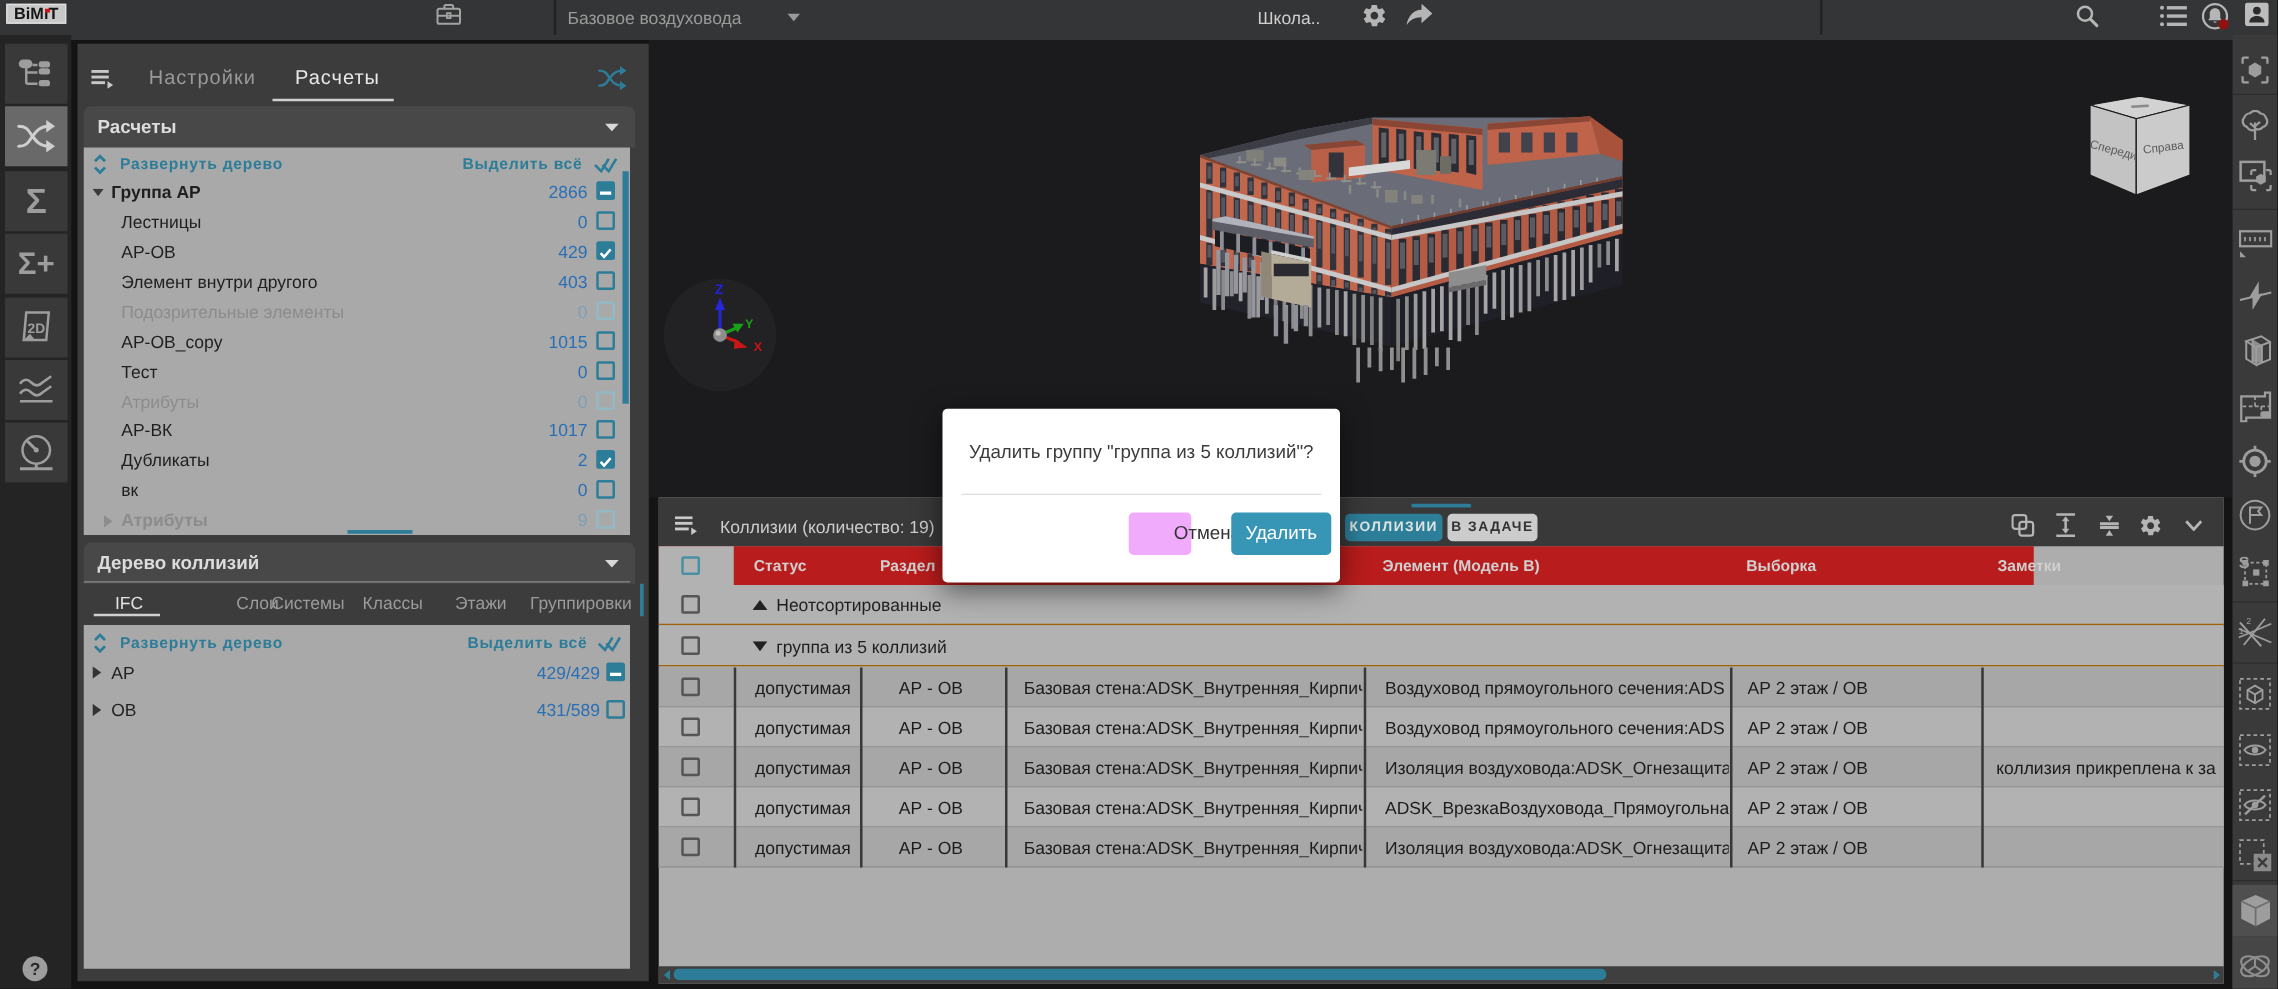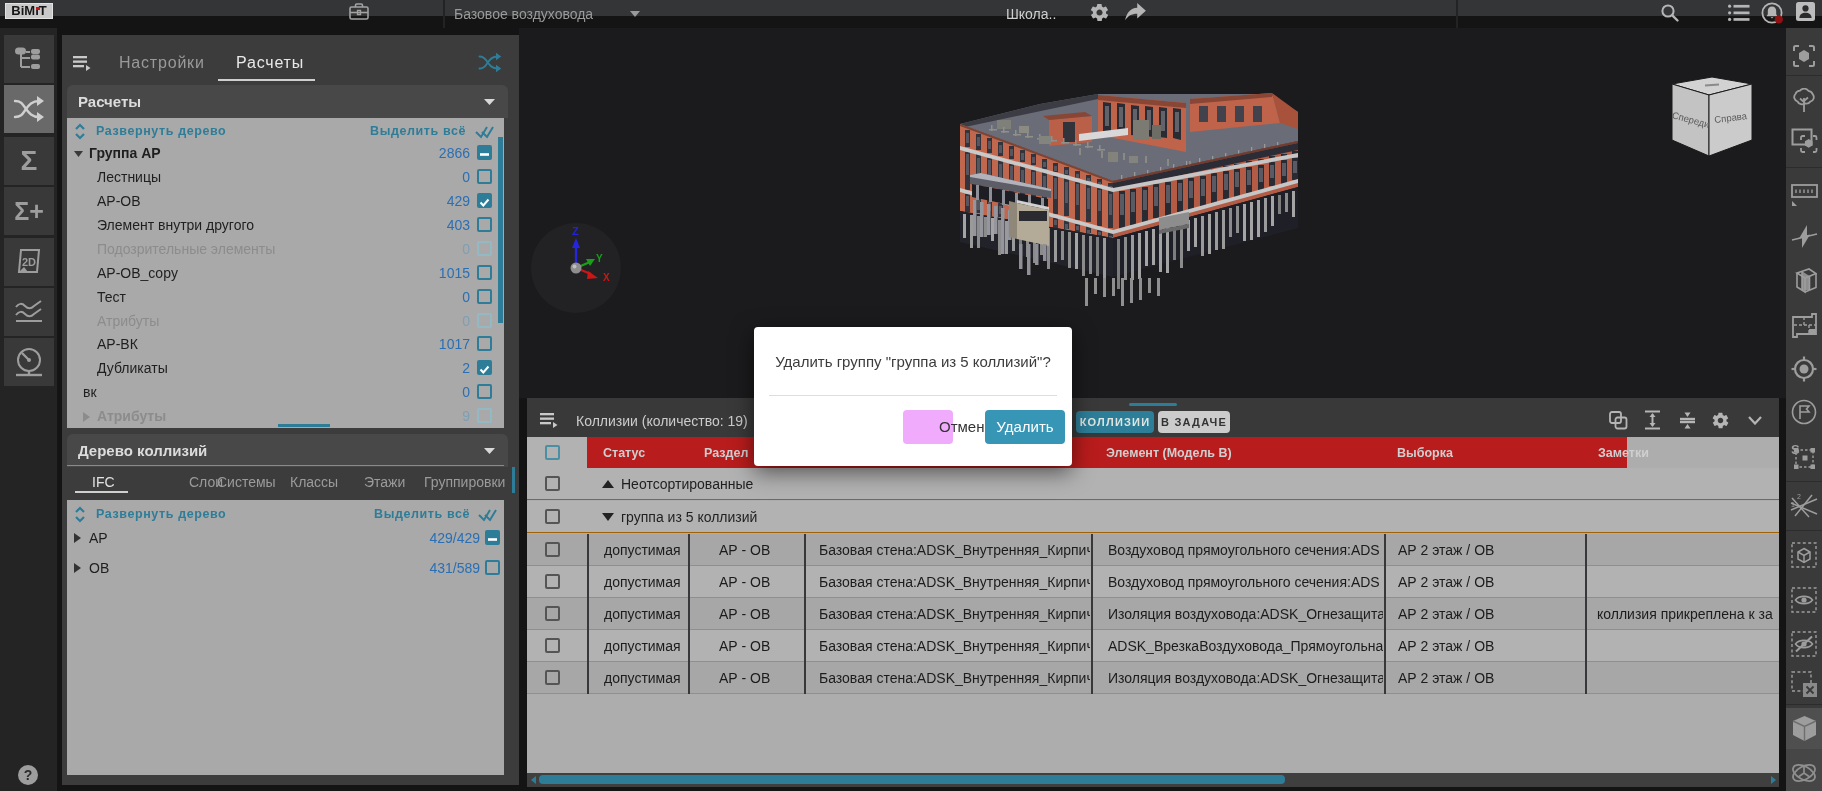--- a/index.html
+++ b/index.html
@@ -1,19 +1,19 @@
 <!DOCTYPE html>
 <html><head>
 <meta charset="utf-8">
 <style>
 * { margin:0; padding:0; box-sizing:border-box; }
 html,body { width:1822px; height:791px; background:#141414; font-family:"Liberation Sans", sans-serif; overflow:hidden; position:relative; }
 .abs { position:absolute; }
 
-#topbar { position:absolute; left:0; top:0; width:1822px; height:16px; background:#343536; }
+#topbar { position:absolute; left:0; top:0; width:1822px; height:32px; background:#343536; }
 #logo { position:absolute; left:5px; top:3px; width:48px; height:16px; background:#c9c9c9; border:1px solid #e2e2e2; color:#161616; font-weight:bold; font-size:13px; line-height:14px; text-align:center; letter-spacing:0px; }
 #logo .reddot { position:absolute; left:30px; top:2.5px; width:3.5px; height:3.5px; background:#cc1111; }
 .tbtxt { position:absolute; top:6px; font-size:14px; color:#9a9a9a; }
 #topdiv1 { position:absolute; left:443px; top:0; width:2px; height:28px; background:#232323; }
 #topdiv2 { position:absolute; left:1456px; top:0; width:2px; height:28px; background:#232323; }
 
 #lsb { position:absolute; left:0; top:28px; width:57px; height:763px; background:#242424; }
 .lbtn { position:absolute; left:4px; width:50px; height:48px; background:#393939; display:flex; align-items:center; justify-content:center; color:#9d9d9d; }
 .lbtn.active { background:#696969; color:#cfcfcf; }
 
@@ -627,21 +627,21 @@
         <div class="cb" style="left:410px; top:4px;"></div>
       </div>
     <div class="trow" style="top:238px;">
         <div class="nm" style="left:30px;">Дубликаты</div>
         <div class="cnt">2</div>
         <div class="cb on" style="left:410px; top:4px;"><svg width="11" height="11" viewBox="0 0 11 11">
             <path d="M1.5 5.5 L4.3 8.5 L9.5 2.5" stroke="#fff" stroke-width="2" fill="none"></path>
           </svg></div>
       </div>
     <div class="trow" style="top:262px;">
-        <div class="nm" style="left:16px;">вк</div>
+        <div class="nm" style="left:30px;">вк</div>
         <div class="cnt">0</div>
         <div class="cb" style="left:410px; top:4px;"></div>
       </div>
     <div class="trow" style="top:286px;">
         <svg class="abs" style="left:16px; top:8px;" width="7" height="10" viewBox="0 0 7 10">
           <path d="M0 0 L7 5 L0 10 Z" fill="#8c8c8c"></path>
         </svg>
         <div class="nm gr" style="left:30px; font-weight:bold;">Атрибуты</div>
         <div class="cnt grc">9</div>
         <div class="cb dis" style="left:410px; top:4px;"></div>

